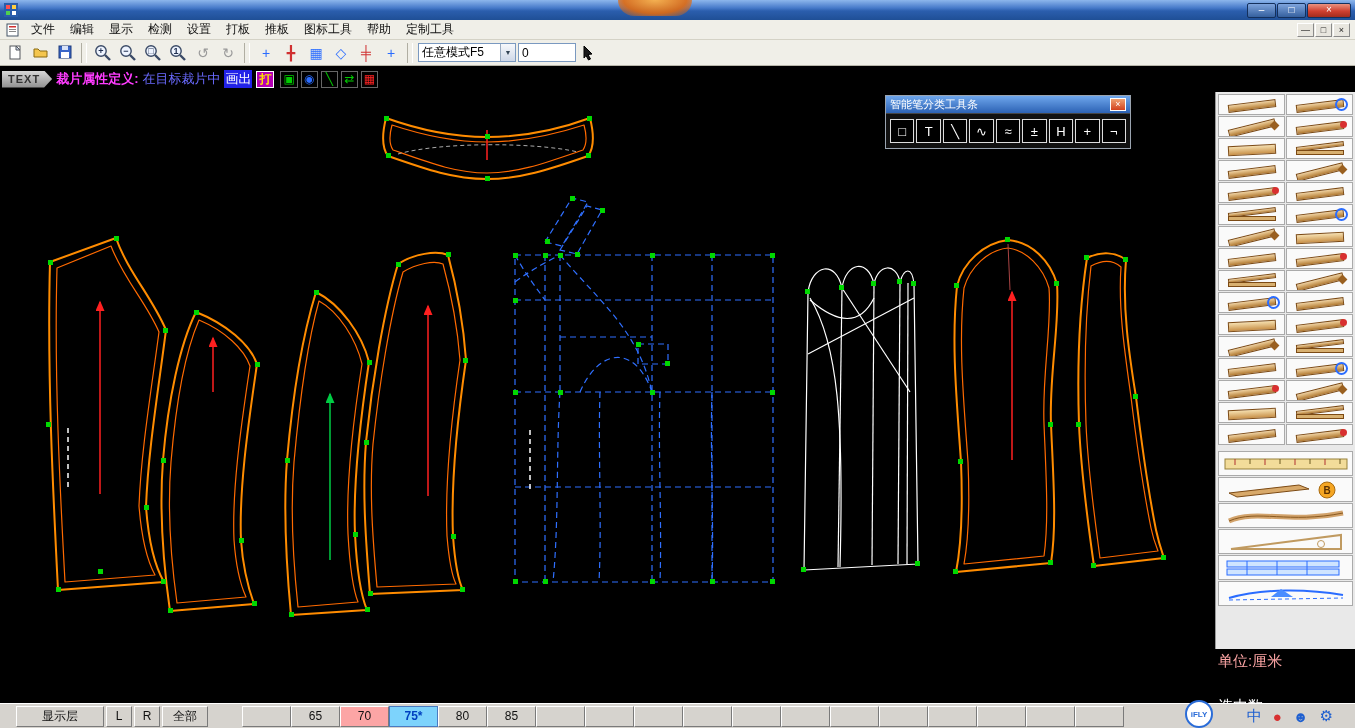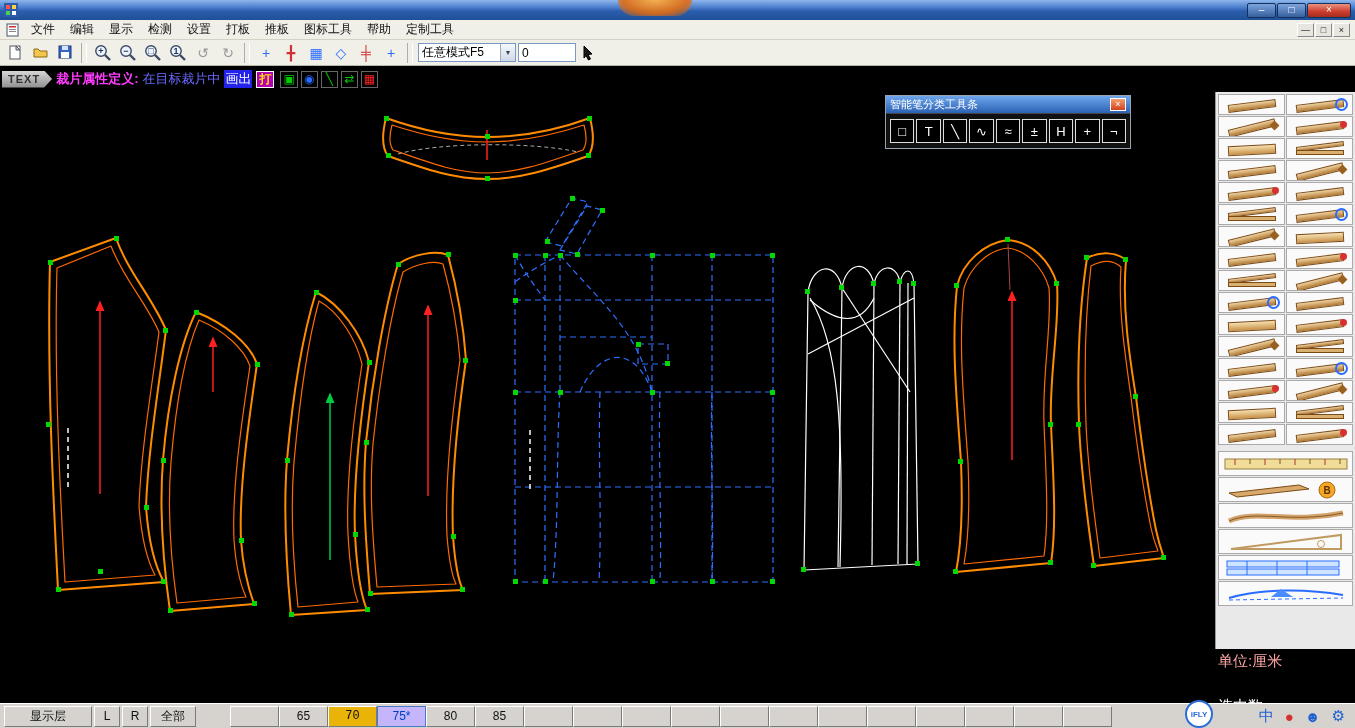--- a/index.html
+++ b/index.html
@@ -64,29 +64,29 @@
   .tg::before{content:"";position:absolute;left:4px;top:5px;width:46px;height:6px;background:linear-gradient(#f0d2a0,#b07830);border:1px solid #7c4a14;transform:rotate(-7deg);}
   .tg.v2::before{transform:rotate(-14deg);}
   .tg.v2::after{content:"";position:absolute;right:2px;top:3px;width:7px;height:7px;background:#9a6020;transform:rotate(45deg);}
   .tg.v3::before{height:3px;top:3px;}
   .tg.v3::after{content:"";position:absolute;left:4px;top:9px;width:46px;height:3px;background:#d8b070;border:1px solid #7c4a14;}
   .tg.v4::after{content:"";position:absolute;right:1px;top:2px;width:7px;height:7px;border-radius:50%;background:#d83030;}
   .tg.v5::after{content:"";position:absolute;right:0;top:1px;width:9px;height:9px;border:2px solid #2a6cff;border-radius:50%;}
   .tg.v6::before{background:linear-gradient(#f6e0b0,#c89048);transform:rotate(-3deg);height:8px;top:4px;}
 
   
-  .bottombar{position:relative;height:25px;background:#d6d3ce;border-top:1px solid #fff;display:flex;align-items:center;padding:0 2px;font-size:12px;color:#111;}
+  .bottombar{position:relative;height:25px;background:#d6d3ce;border-top:1px solid #fff;display:flex;align-items:center;padding:0 14px;font-size:12px;color:#111;}
   .bb-btn{height:21px;border:1px solid;border-color:#fff #7a7a7a #7a7a7a #fff;background:#d6d3ce;display:flex;align-items:center;justify-content:center;margin-left:2px;}
   .w-layer{width:88px;}
   .w-lr{width:26px;}
   .w-all{width:46px;}
   .size-strip{display:flex;margin-left:34px;}
   .size-cell{width:49px;height:21px;border:1px solid;border-color:#fff #7a7a7a #7a7a7a #fff;background:#d6d3ce;display:flex;align-items:center;justify-content:center;}
-  .size-cell.yellow{background:#eab308;font-family:Liberation Mono, monospace;}
-  .size-cell.current{background:#c4b5fd;color:#0040c0;border-color:#4a7ac0;}
+  .size-cell.yellow{background:#fca5a5;}
+  .size-cell.current{background:#7dd3fc;color:#0040c0;border-color:#4a7ac0;font-weight:bold;}
   .bb-icons{margin-left:auto;display:flex;align-items:center;gap:11px;padding-right:8px;font-size:15px;}
   .brand-logo{position:absolute;right:142px;top:-4px;width:28px;height:28px;border-radius:50%;border:2px solid #2a6cd8;background:#fff;color:#2a6cd8;font-size:8px;font-weight:bold;display:flex;align-items:center;justify-content:center;z-index:5;}
 </style>
 </head>
 <body>
 
 <div class="titlebar">
   <svg width="14" height="14">
       <rect x="0" y="0" width="14" height="14" fill="#2a5dab"></rect>
       <rect x="2" y="2" width="4" height="4" fill="#ff5050"></rect>

